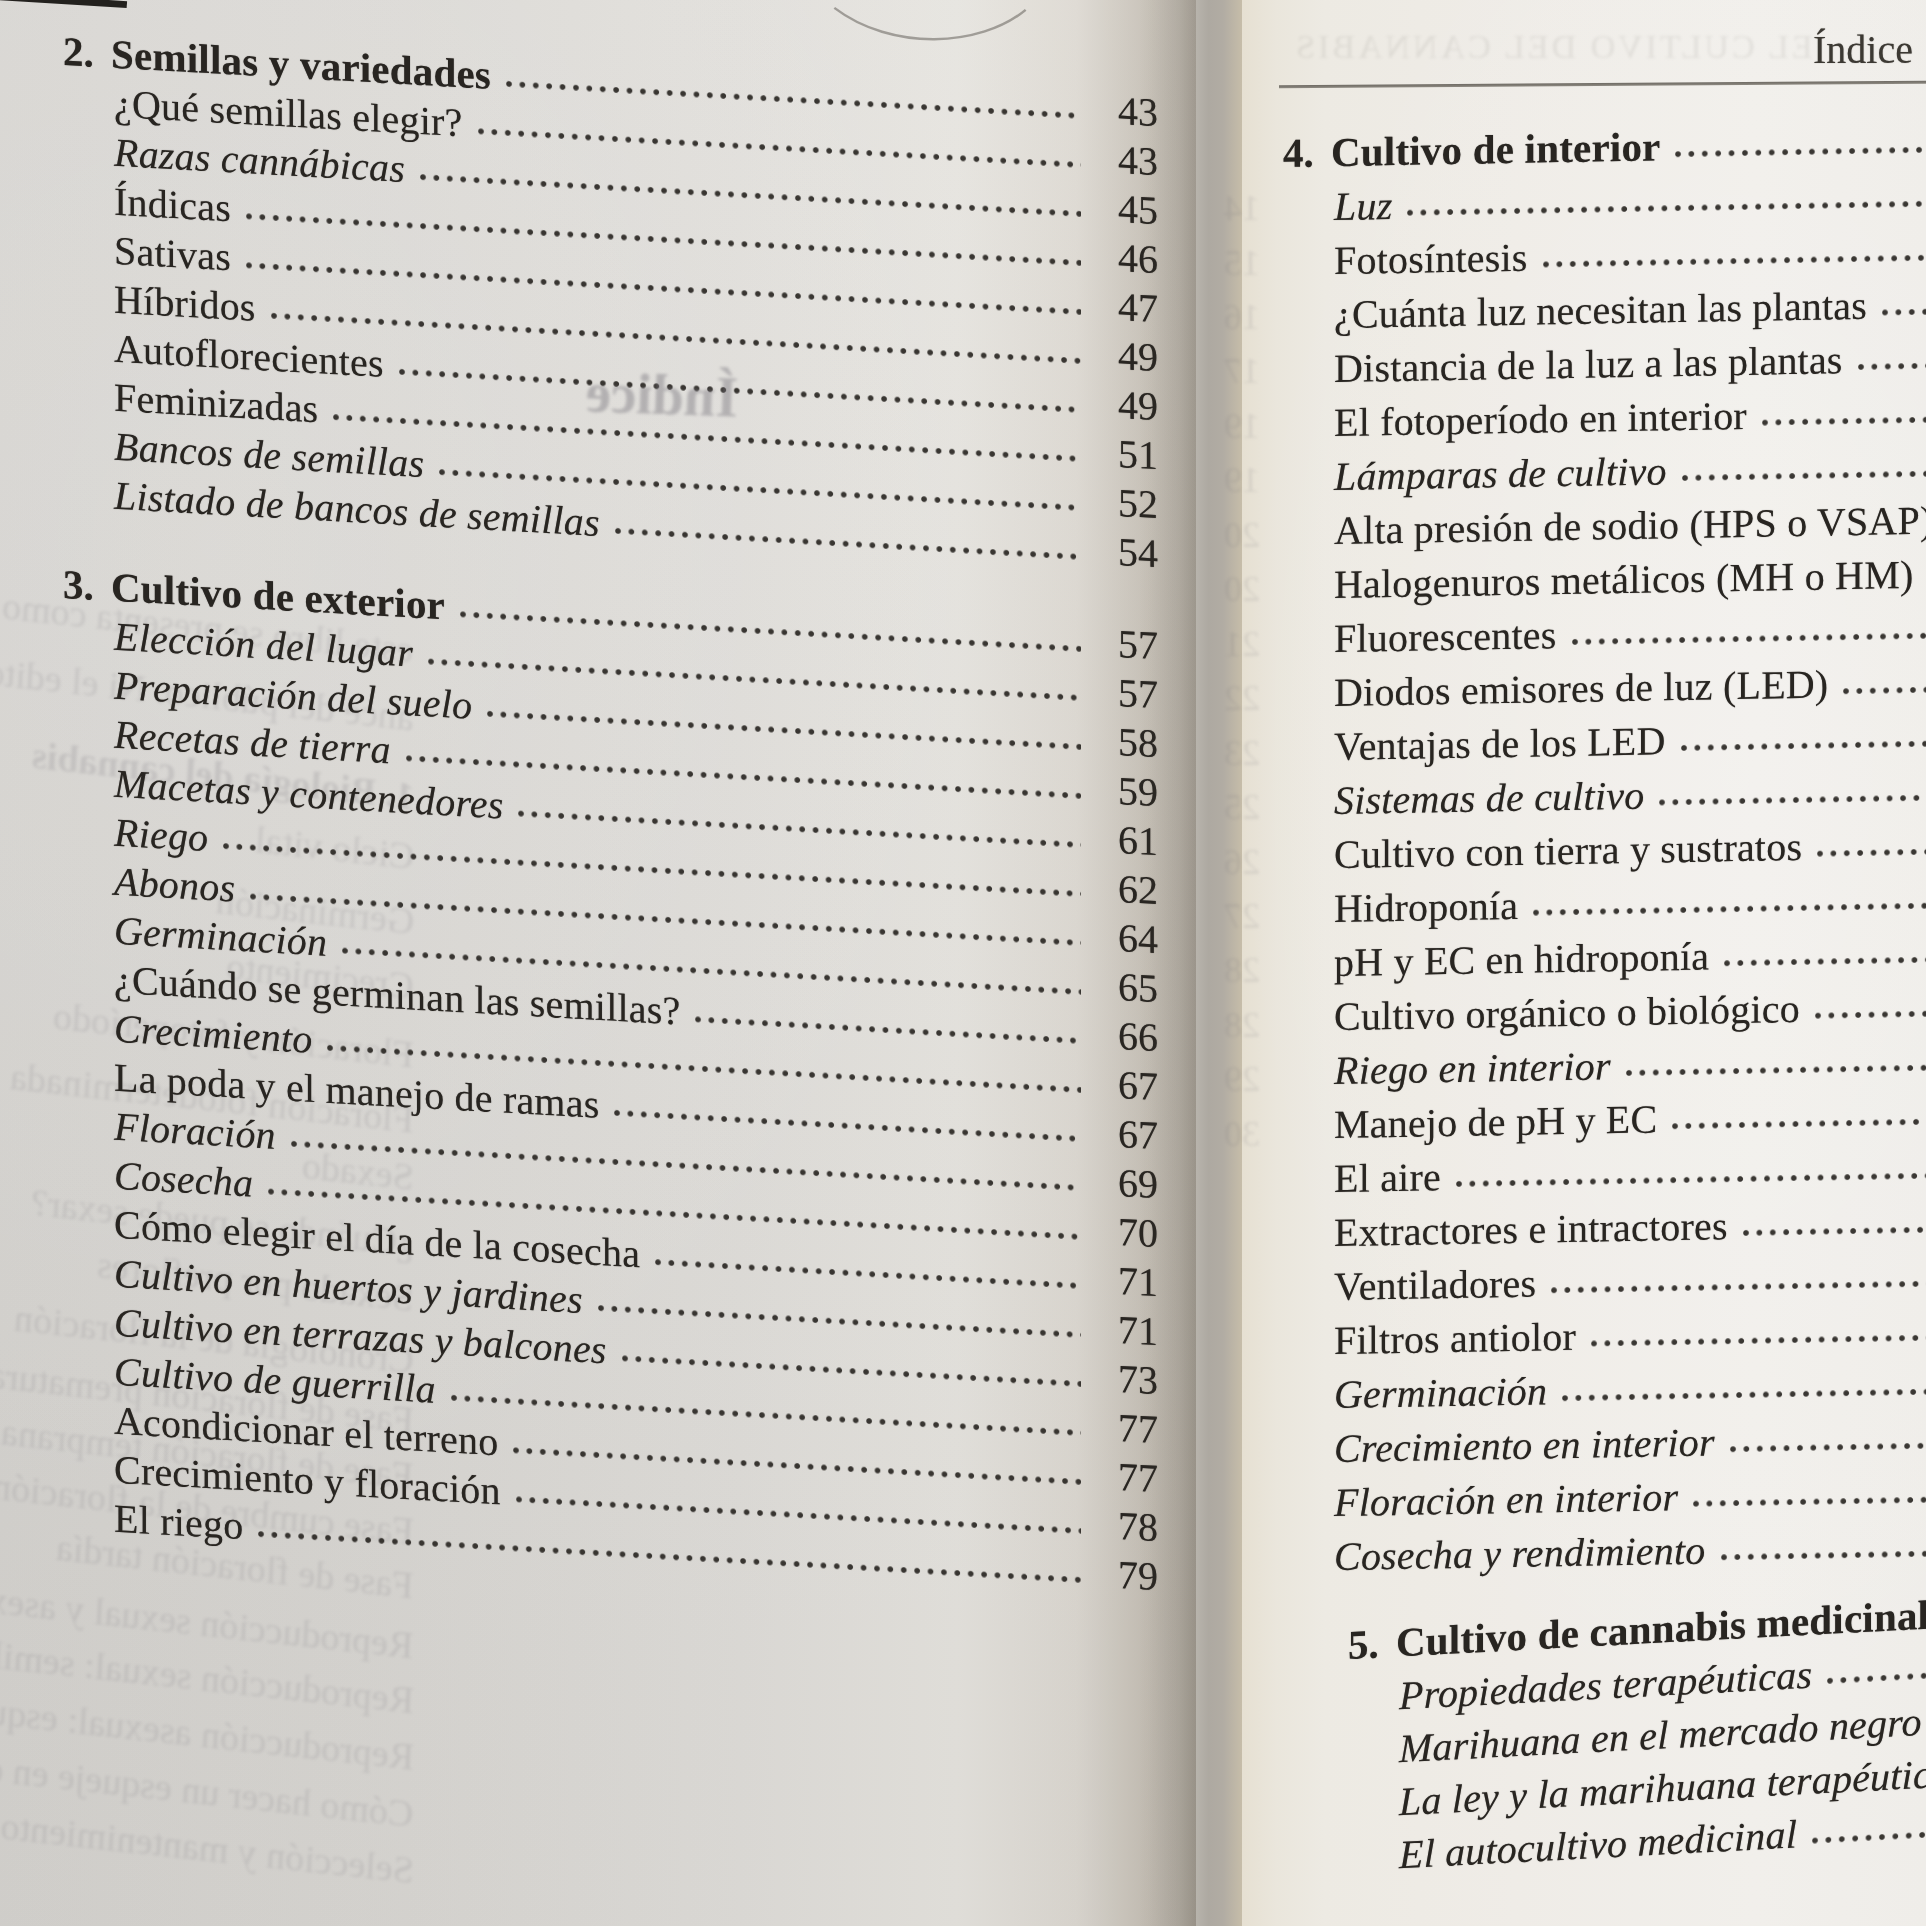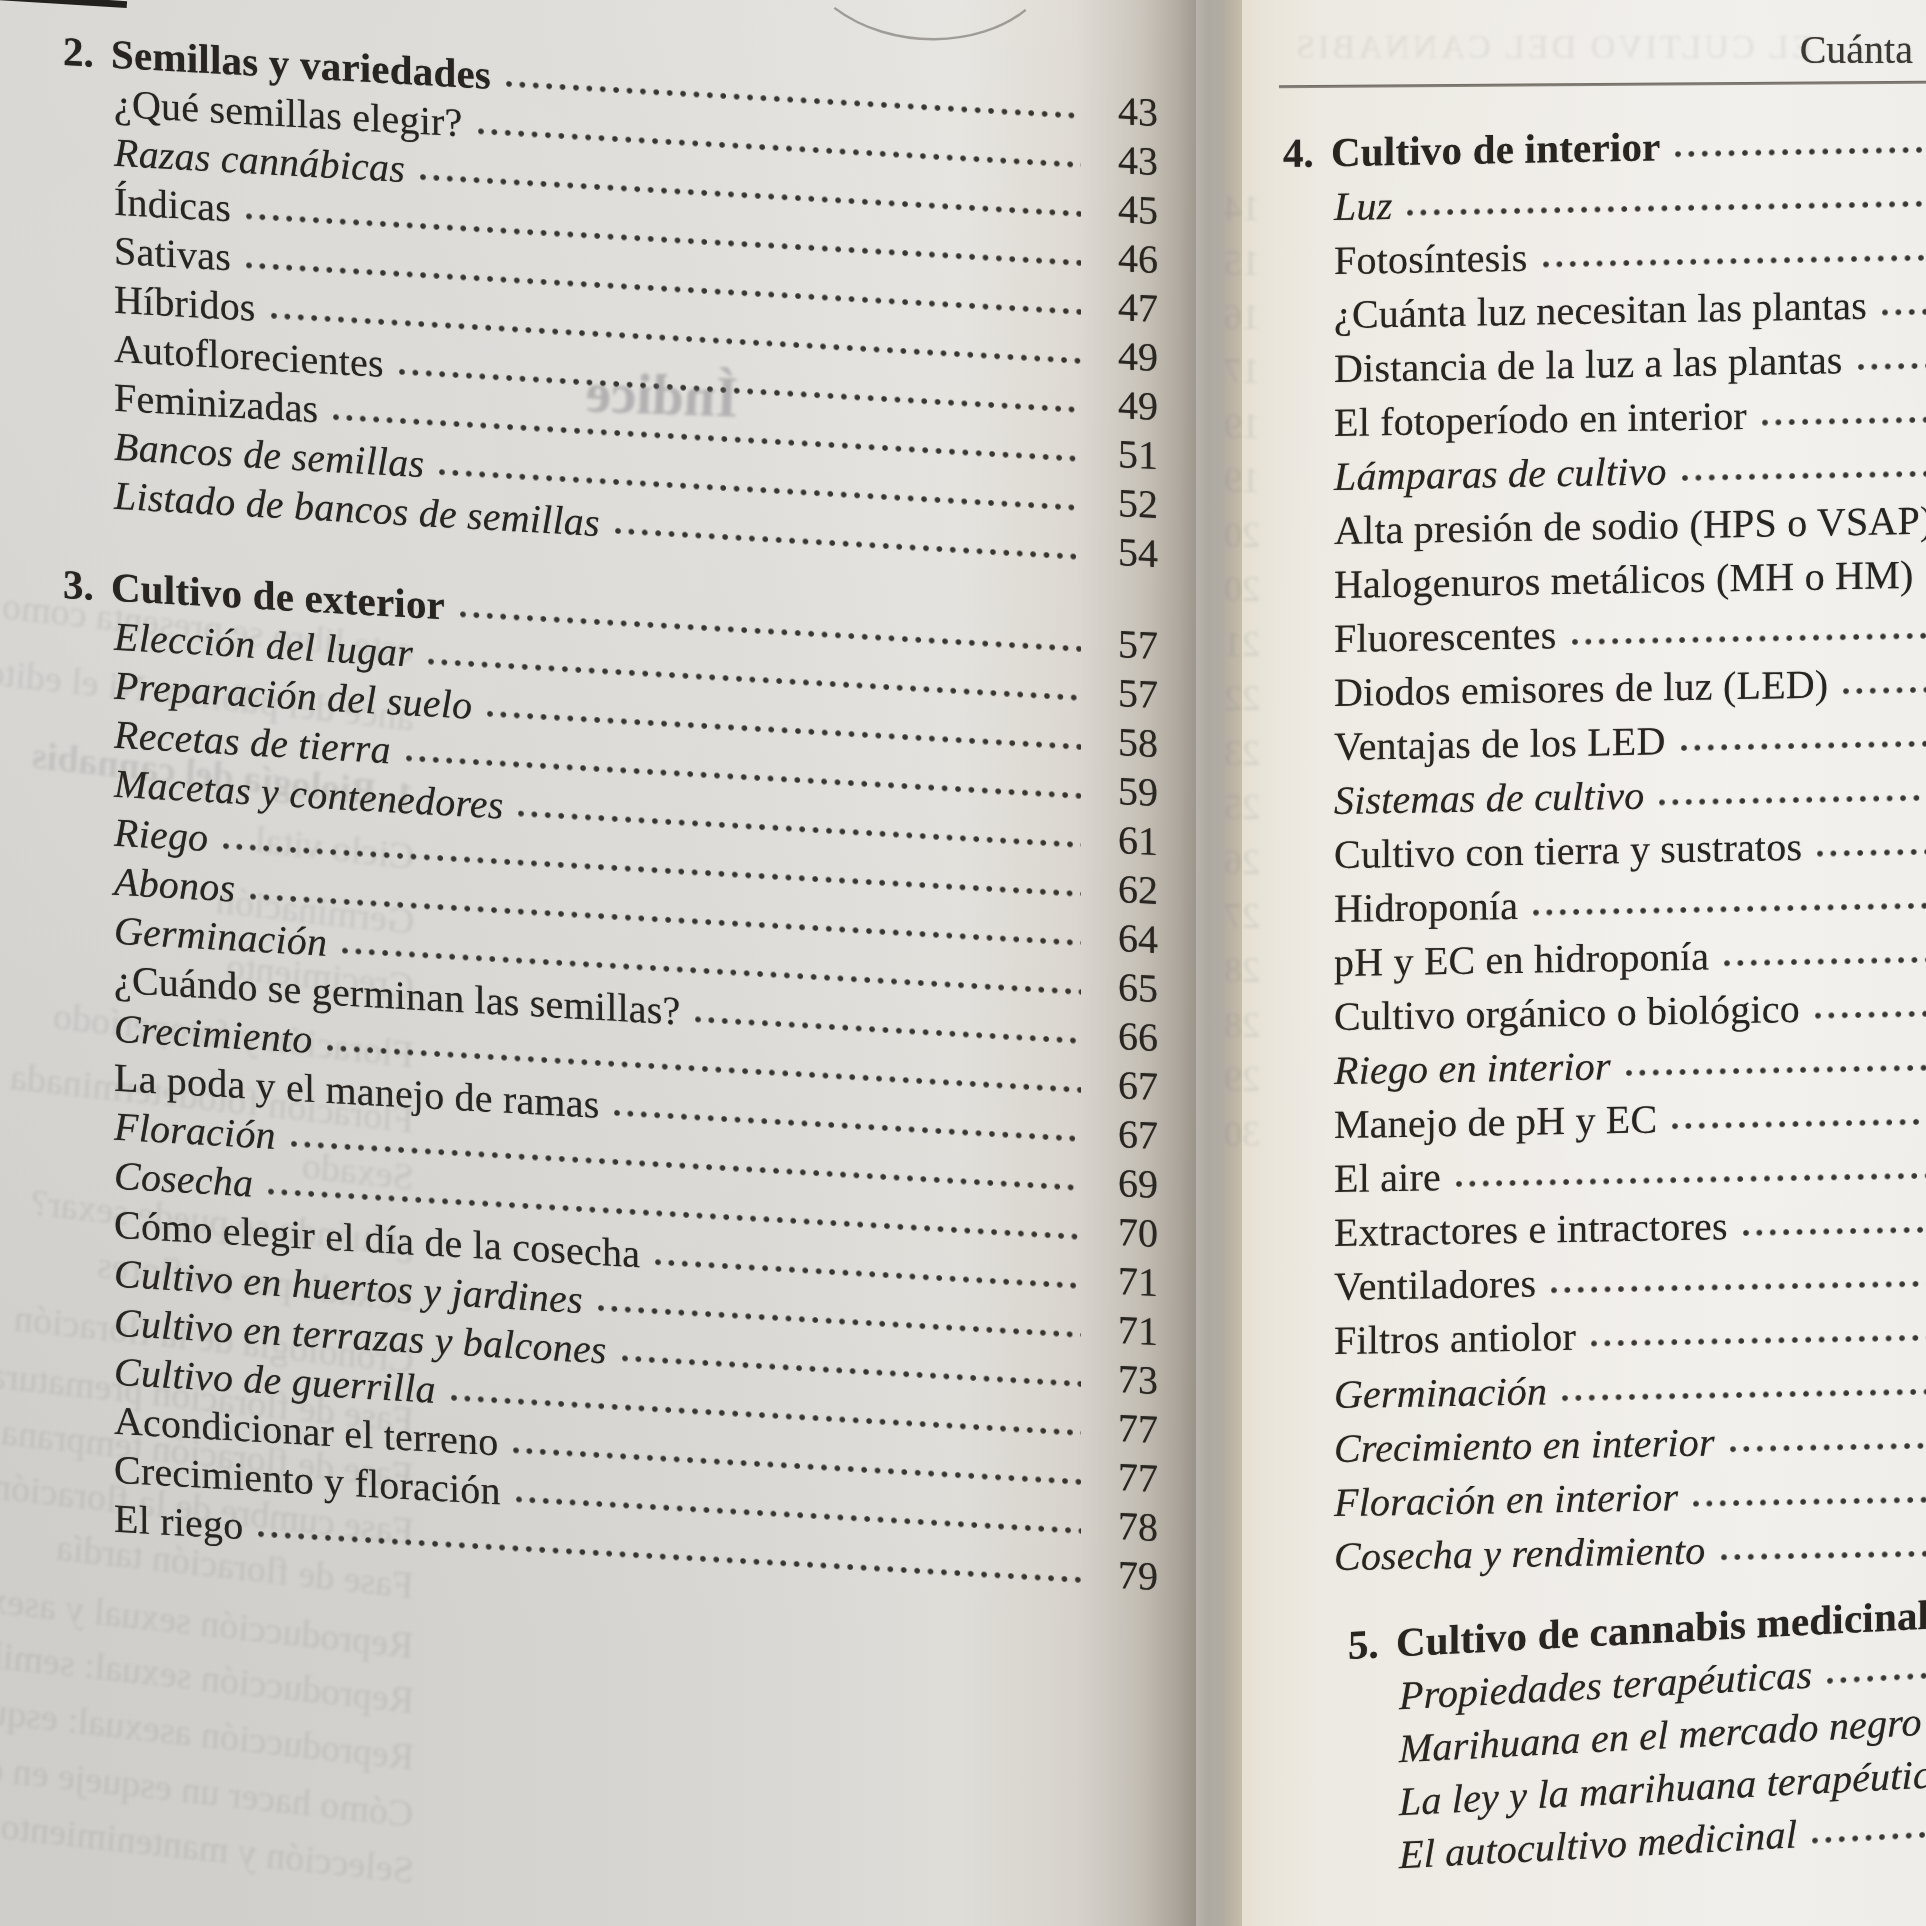--- a/index.html
+++ b/index.html
@@ -293,21 +293,21 @@
       </div>
     </div>
 </div>
 
 <div class="gutter"></div>
 
 <div class="page page-right">
   <div class="ghost-caps">EL CULTIVO DEL CANNABIS</div>
 </div>
 
-<div class="rp-header">Cuánta</div>
+<div class="rp-header">Índice</div>
 <div class="rp-rule"></div>
 
 <div class="toc" id="s4">
     <div class="row hd rrow">
       <span class="hnum">4.</span>
       <span class="title">Cultivo de interior</span>
       <span class="dots"></span>
     </div>
     <div class="row rrow">
       <span class="indent"></span>

